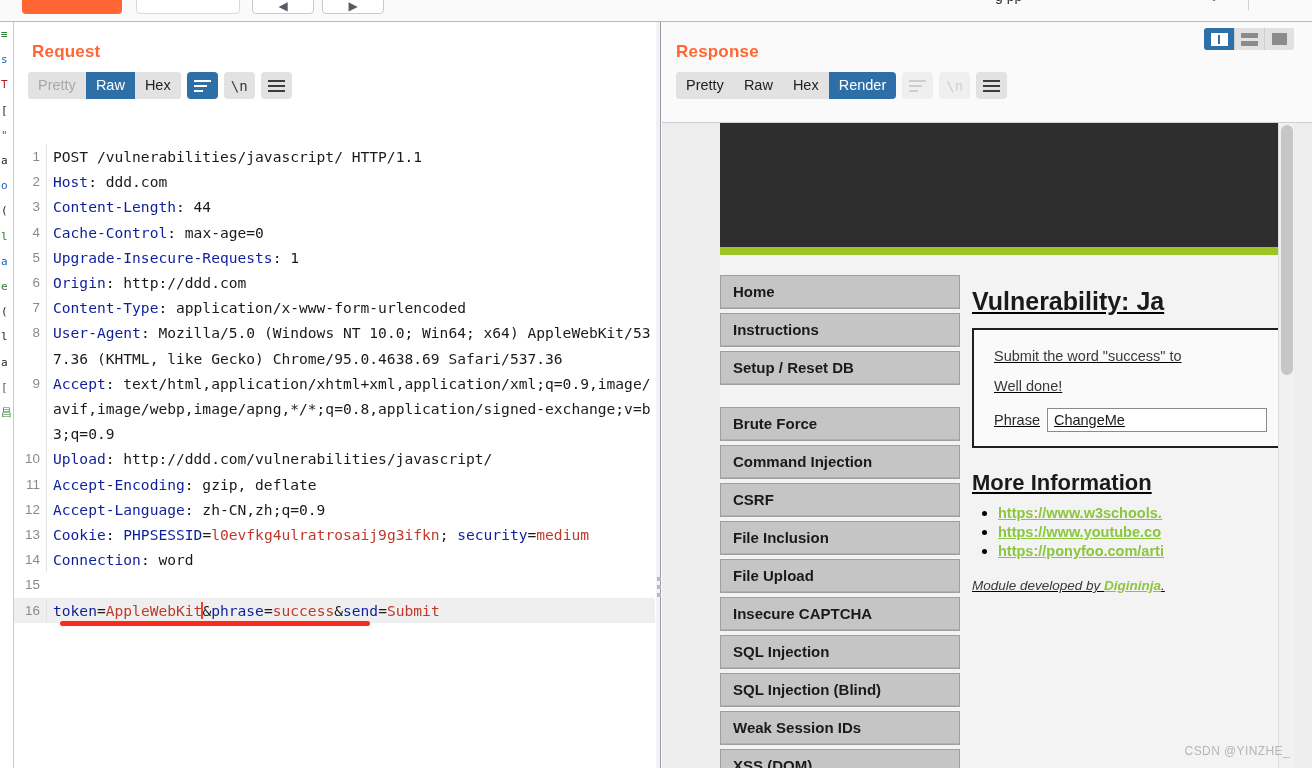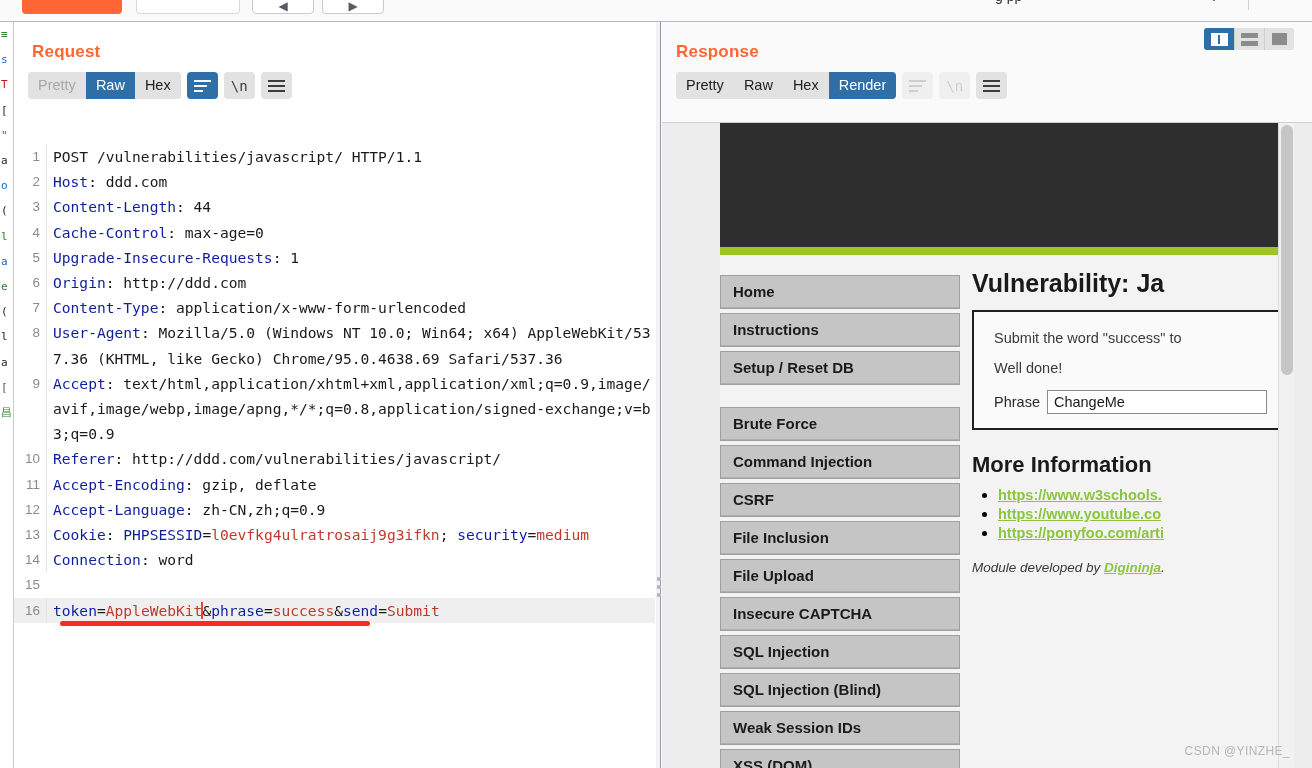--- a/index.html
+++ b/index.html
@@ -183,21 +183,21 @@
   .nav-btn {
     background: #c5c5c5; border: 1px solid #9f9f9f;
     margin: 0 0 4px 0; padding: 7px 0 8px 12px;
     font-size: 15px; font-weight: bold; color: #1a1a1a;
     font-family: "Liberation Sans", sans-serif;
     box-shadow: inset 0 -1px 0 #b0b0b0;
   }
   .nav-gap { height: 18px; }
 
   .content {
-    position: absolute; left: 252px; top: 14px; width: 340px;
+    position: absolute; left: 252px; top: 32px; width: 340px; text-decoration: underline;
   }
   .vuln-title {
     font-size: 25px; font-weight: bold; color: #1a1a1a; margin: 0 0 12px 0;
     white-space: nowrap;
   }
   .box {
     border: 2px solid #1f1f1f; background: #fafafa; padding: 18px 0 14px 20px;
     width: 360px;
   }
   .box p { margin: 0 0 14px 0; font-size: 14.5px; color: #3a3a3a; white-space: nowrap; }
@@ -352,21 +352,21 @@
           <div class="cl">
             <div class="gutter">8</div>
             <div class="ctext"><span class="k">User-Agent</span><span class="v">: Mozilla/5.0 (Windows NT 10.0; Win64; x64) AppleWebKit/537.36 (KHTML, like Gecko) Chrome/95.0.4638.69 Safari/537.36</span></div>
           </div>
           <div class="cl">
             <div class="gutter">9</div>
             <div class="ctext"><span class="k">Accept</span><span class="v">: text/html,application/xhtml+xml,application/xml;q=0.9,image/avif,image/webp,image/apng,*/*;q=0.8,application/signed-exchange;v=b3;q=0.9</span></div>
           </div>
           <div class="cl">
             <div class="gutter">10</div>
-            <div class="ctext"><span class="k">Referer</span><span class="v">: http://ddd.com/vulnerabilities/javascript/</span></div>
+            <div class="ctext"><span class="k">Upload</span><span class="v">: http://ddd.com/vulnerabilities/javascript/</span></div>
           </div>
           <div class="cl">
             <div class="gutter">11</div>
             <div class="ctext"><span class="k">Accept-Encoding</span><span class="v">: gzip, deflate</span></div>
           </div>
           <div class="cl">
             <div class="gutter">12</div>
             <div class="ctext"><span class="k">Accept-Language</span><span class="v">: zh-CN,zh;q=0.9</span></div>
           </div>
           <div class="cl">

